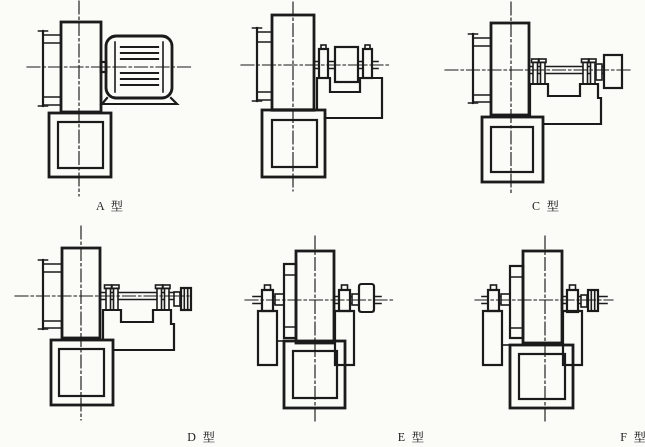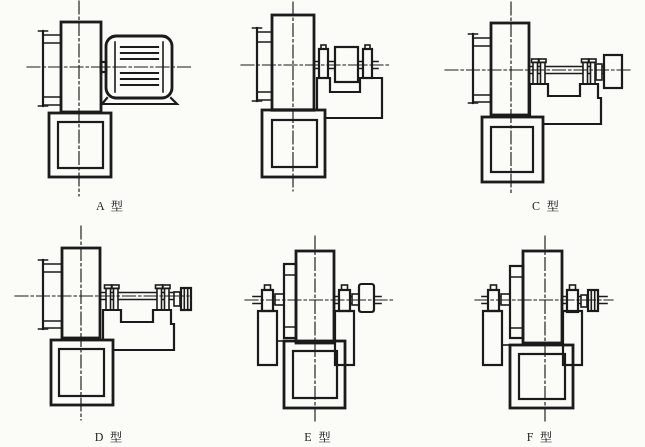--- a/index.html
+++ b/index.html
@@ -25,21 +25,21 @@
   .cell svg { position:absolute; left:0; top:0; display:block; }
   .cap {
     position:absolute; left:0; right:0;
     text-align:center;
     font-size:12px;
     letter-spacing:2px;
     color:var(--ink);
     font-family:"Liberation Serif", serif;
   }
   .row1 .cap { top:198px; }
-  .row2 .cap { top:206px; }
+  .row2 .cap { top:206px;text-align:right; }
   .cell.cA .cap { transform:translateX(3px); }
   .cell.cB .cap { transform:translateX(-1px); }
   .cell.cC .cap { transform:translateX(9px); }
   .cell.cD .cap { transform:translateX(2px); }
   .cell.cE .cap { transform:translateX(-4px); }
   .cell.cF .cap { transform:translateX(3px); }
   
   svg path, svg rect, svg line { stroke: currentColor; fill: none; stroke-linecap: square; }
   .s3 { stroke-width:2.8px; }
   .s2 { stroke-width:2.2px; }

